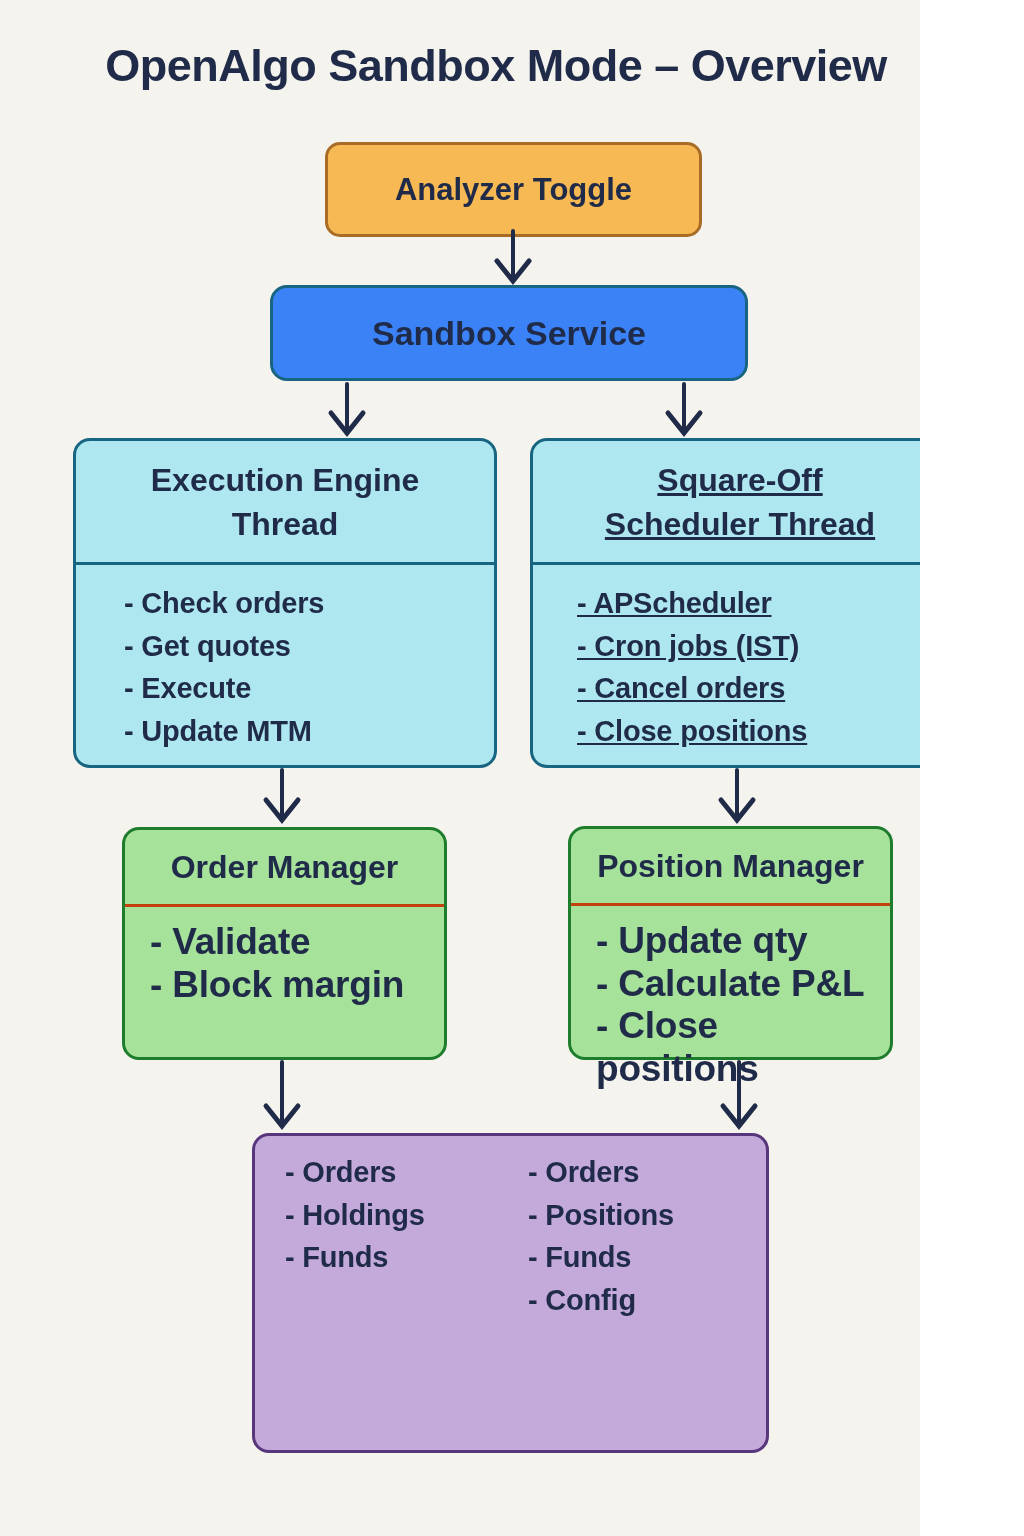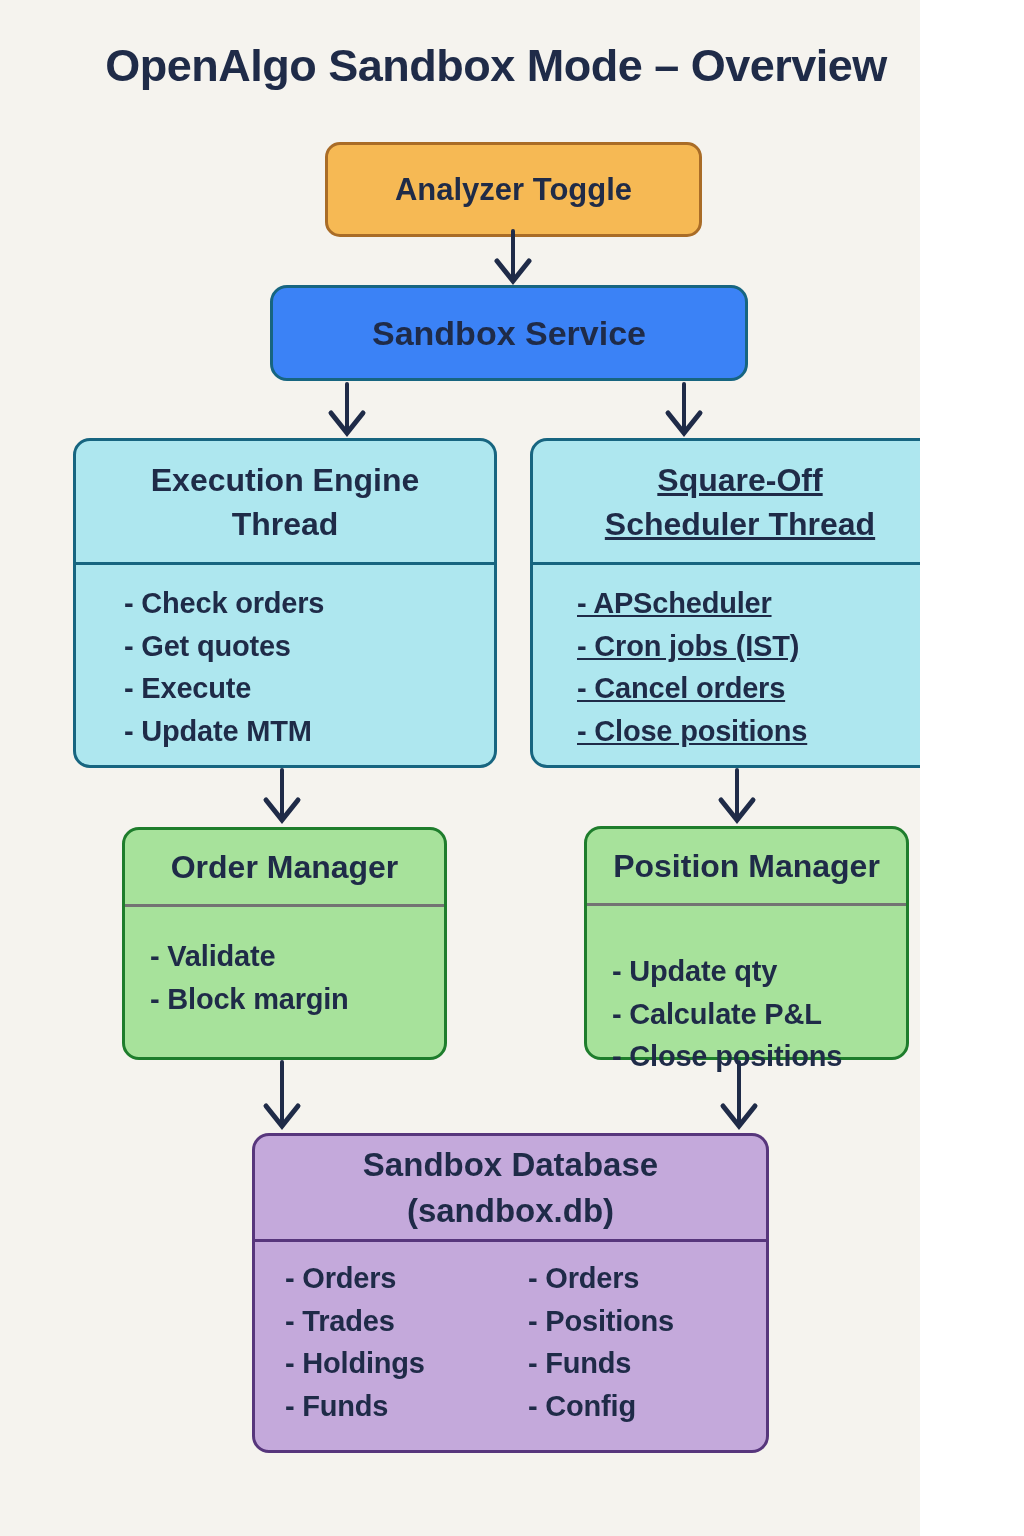--- a/index.html
+++ b/index.html
@@ -17,40 +17,40 @@
 
   #analyzer { left:325px; top:142px; width:377px; height:95px;
     background:#F6B954; border:3.5px solid #A96C27; border-radius:15px; font-size:31px; }
   #service { left:270px; top:285px; width:478px; height:96px;
     background:#3b82f6; border:3.5px solid #176580; font-size:34px; }
 
   .section-box { border:3px solid; display:flex; flex-direction:column; }
   .cyan   { background:#AEE7EF; border-color:#176580; }
   .cyan   .box-header { border-bottom:3px solid #176580; }
   .green  { background:#A7E29B; border-color:#1E7D2C; }
-  .green  .box-header { border-bottom:3px solid #737373;text-align:right; }
+  .green  .box-header { border-bottom:3px solid #c2410c;text-align:right; }
   .purple { background:#C4A9DB; border-color:#57367C; }
   .purple .box-header { border-bottom:3px solid #57367C; }
 
   .box-header {
     flex:0 0 auto; display:flex; flex-direction:column;
     align-items:center; justify-content:center; text-align:center; font-weight:700;
   }
   .box-items { flex:1 1 auto; font-weight:700; letter-spacing:-0.2px; }
 
   #exec      { left:73px;  top:438px; width:424px; height:330px; }
   #squareoff { left:530px; top:438px; width:420px; height:330px;text-decoration:underline; }
   #exec .box-header, #squareoff .box-header { height:121px; font-size:32px; line-height:44px; }
   #exec .box-items      { padding:17px 6px 0 48px; font-size:29px; line-height:42.5px; }
   #squareoff .box-items { padding:17px 6px 0 44px; font-size:29px; line-height:42.5px; }
 
   #order    { left:122px; top:827px; width:325px; height:233px; }
-  #position { left:584px; top:826px; width:325px; height:234px;gap:16px; }
+  #position { left:568px; top:826px; width:325px; height:234px; }
   #order .box-header, #position .box-header { height:74px; font-size:32px; }
-  #order .box-items, #position .box-items { padding:28px 6px 0 25px; font-size:29px; line-height:42.5px; }
+  #order .box-items, #position .box-items { padding:14px 6px 0 25px; font-size:37px; line-height:42.5px; }
 
   #database { left:252px; top:1133px; width:517px; height:320px; }
   #database .box-header { height:103px; font-size:33px; line-height:46px; }
   #database .box-items {
     display:flex; padding:15px 6px 0 30px; font-size:29px; line-height:42.5px;
   }
   .db-col-left  { width:243px; flex:0 0 auto; }
   .db-col-right { flex:1 1 auto; }
 
   .arrows { position:absolute; left:0; top:0; pointer-events:none; }
@@ -116,28 +116,23 @@
       <div>Position Manager</div>
     </div>
     <div class="box-items">
       <div class="item">- Update qty</div>
       <div class="item">- Calculate P&amp;L</div>
       <div class="item">- Close positions</div>
     </div>
   </div>
 
   <div class="node section-box purple" id="database">
-    <div class="box-header">
-      <div>Sandbox Database</div>
-      <div>(sandbox.db)</div>
-    </div>
     <div class="box-items">
       <div class="db-col-left">
         <div class="item">- Orders</div>
-        <div class="item">- Trades</div>
         <div class="item">- Holdings</div>
         <div class="item">- Funds</div>
       </div>
       <div class="db-col-right">
         <div class="item">- Orders</div>
         <div class="item">- Positions</div>
         <div class="item">- Funds</div>
         <div class="item">- Config</div>
       </div>
     </div>

